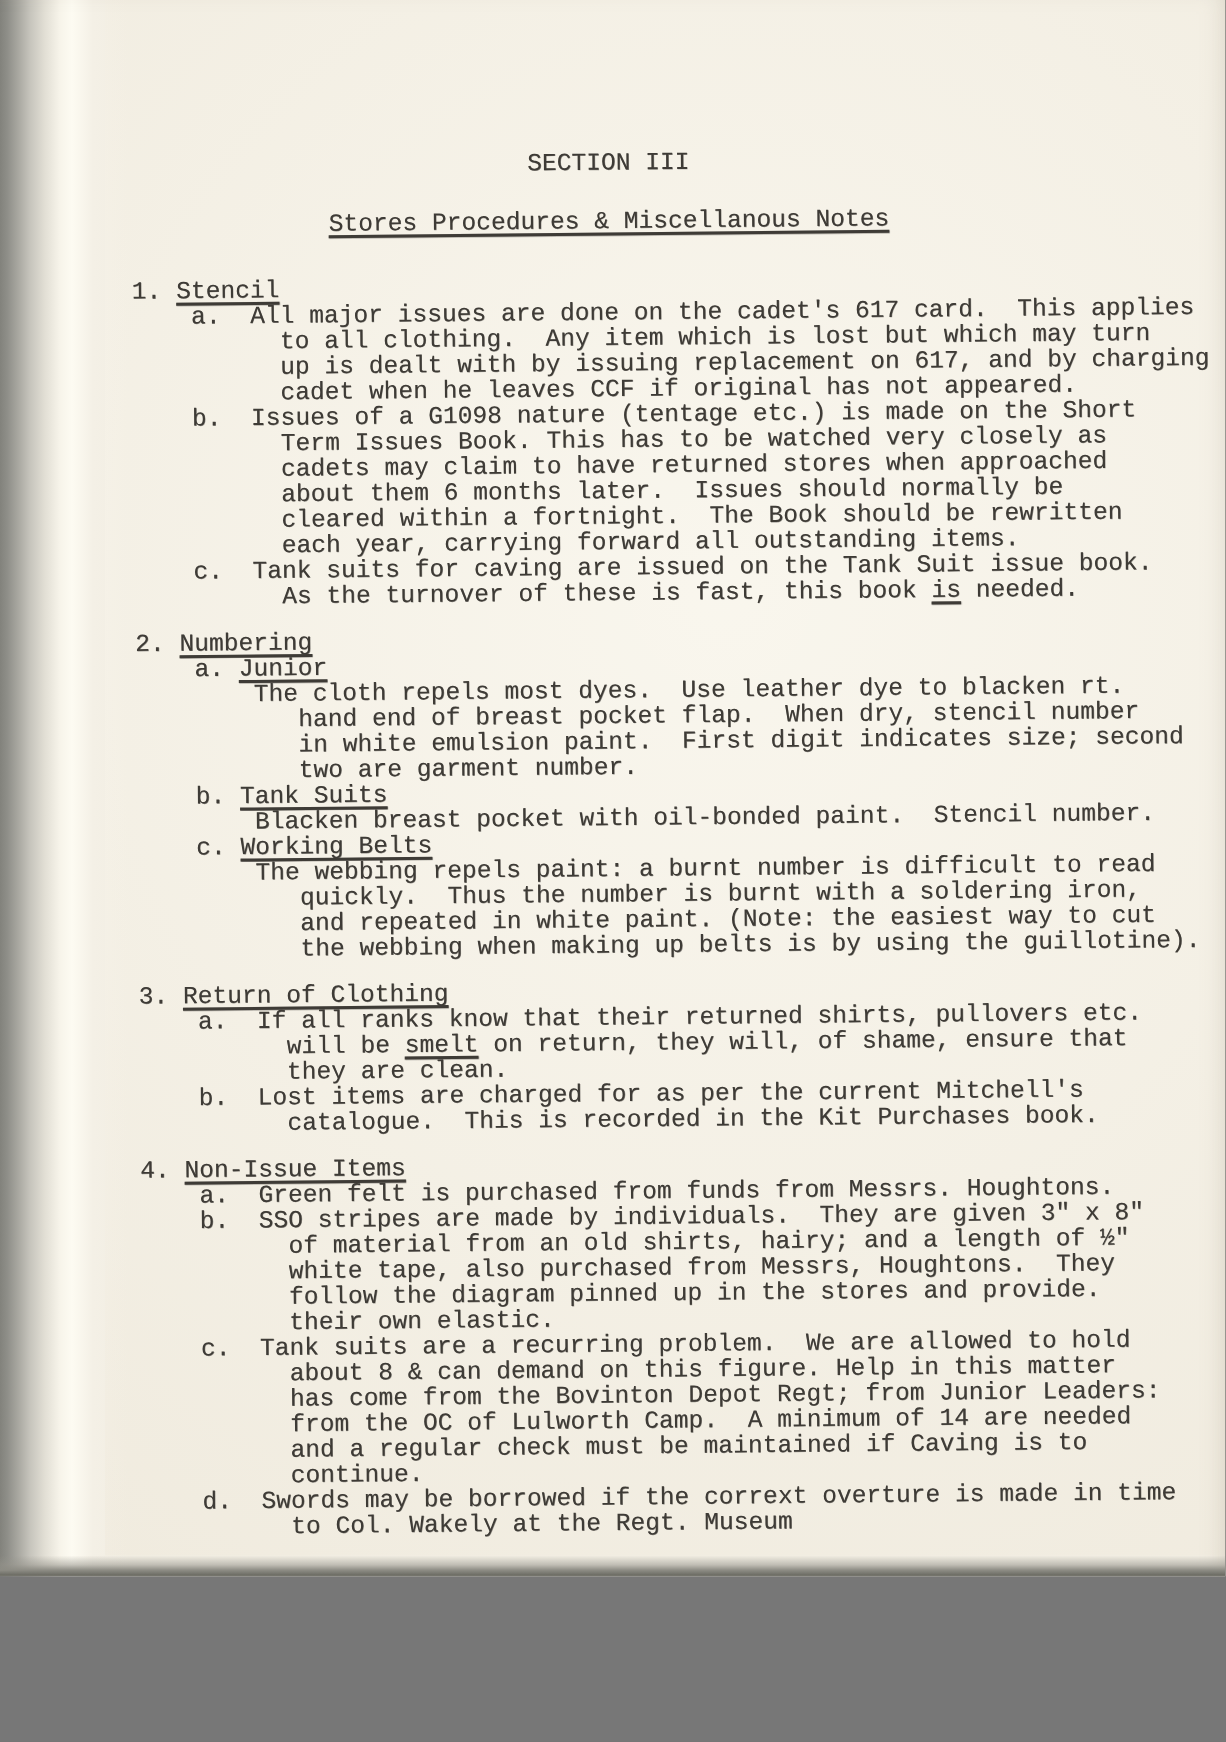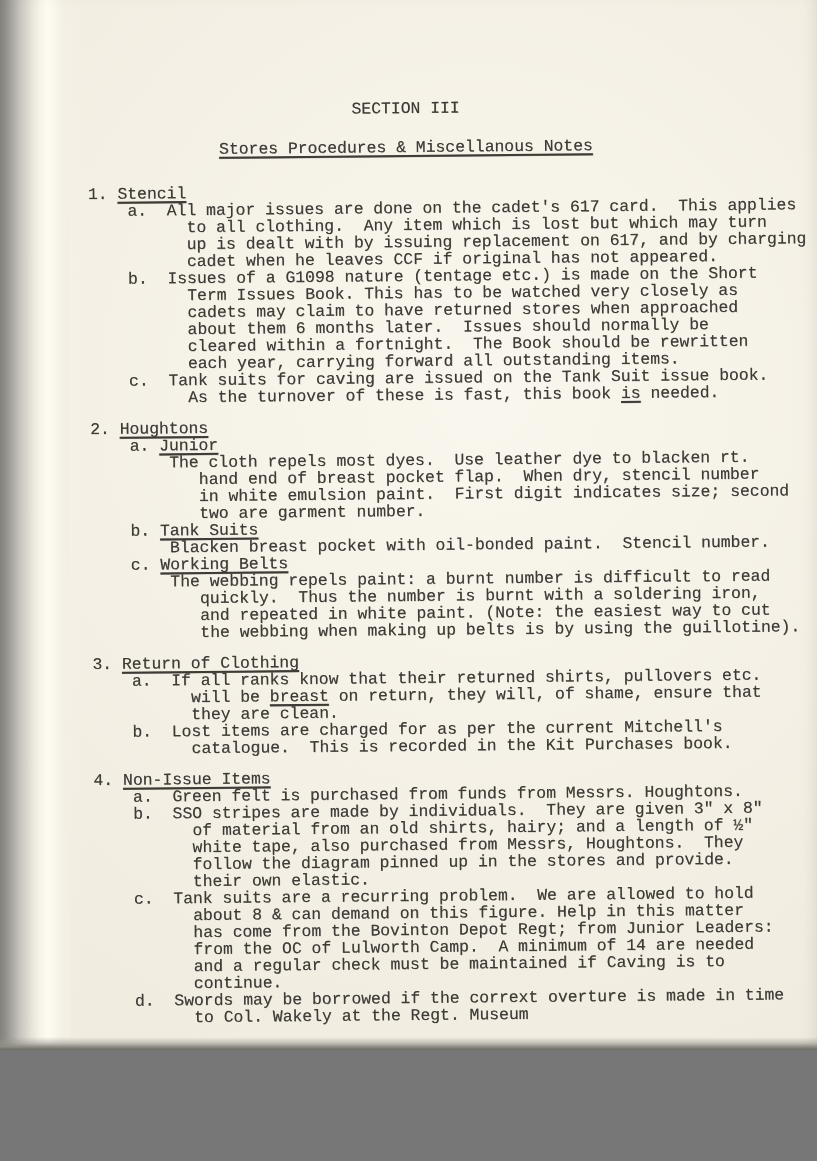--- a/index.html
+++ b/index.html
@@ -70,38 +70,38 @@
           <div class="line">    b.  Issues of a G1098 nature (tentage etc.) is made on the Short</div>
           <div class="line">          Term Issues Book. This has to be watched very closely as</div>
           <div class="line">          cadets may claim to have returned stores when approached</div>
           <div class="line">          about them 6 months later.  Issues should normally be</div>
           <div class="line">          cleared within a fortnight.  The Book should be rewritten</div>
           <div class="line">          each year, carrying forward all outstanding items.</div>
           <div class="line">    c.  Tank suits for caving are issued on the Tank Suit issue book.</div>
           <div class="line">          As the turnover of these is fast, this book <span class="u">is</span> needed.</div>
         </div>
         <div class="section">
-          <div class="line">2. <span class="u">Houghtons</span></div>
+          <div class="line">2. <span class="u">Numbering</span></div>
           <div class="line">    a. <span class="u">Junior</span></div>
           <div class="line">        The cloth repels most dyes.  Use leather dye to blacken rt.</div>
           <div class="line">           hand end of breast pocket flap.  When dry, stencil number</div>
           <div class="line">           in white emulsion paint.  First digit indicates size; second</div>
           <div class="line">           two are garment number.</div>
           <div class="line">    b. <span class="u">Tank Suits</span></div>
           <div class="line">        Blacken breast pocket with oil-bonded paint.  Stencil number.</div>
           <div class="line">    c. <span class="u">Working Belts</span></div>
           <div class="line">        The webbing repels paint: a burnt number is difficult to read</div>
           <div class="line">           quickly.  Thus the number is burnt with a soldering iron,</div>
           <div class="line">           and repeated in white paint. (Note: the easiest way to cut</div>
           <div class="line">           the webbing when making up belts is by using the guillotine).</div>
         </div>
         <div class="section">
           <div class="line">3. <span class="u">Return of Clothing</span></div>
           <div class="line">    a.  If all ranks know that their returned shirts, pullovers etc.</div>
-          <div class="line">          will be <span class="u">breast</span> on return, they will, of shame, ensure that</div>
+          <div class="line">          will be <span class="u">smelt</span> on return, they will, of shame, ensure that</div>
           <div class="line">          they are clean.</div>
           <div class="line">    b.  Lost items are charged for as per the current Mitchell's</div>
           <div class="line">          catalogue.  This is recorded in the Kit Purchases book.</div>
         </div>
         <div class="section">
           <div class="line">4. <span class="u">Non-Issue Items</span></div>
           <div class="line">    a.  Green felt is purchased from funds from Messrs. Houghtons.</div>
           <div class="line">    b.  SSO stripes are made by individuals.  They are given 3" x 8"</div>
           <div class="line">          of material from an old shirts, hairy; and a length of ½"</div>
           <div class="line">          white tape, also purchased from Messrs, Houghtons.  They</div>

